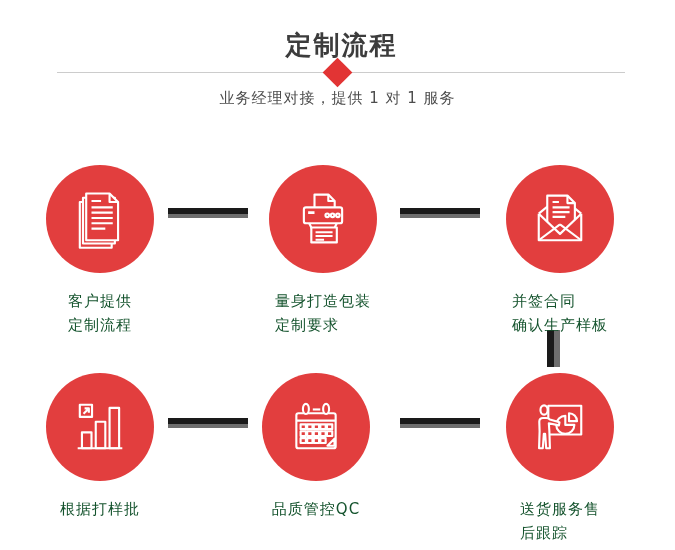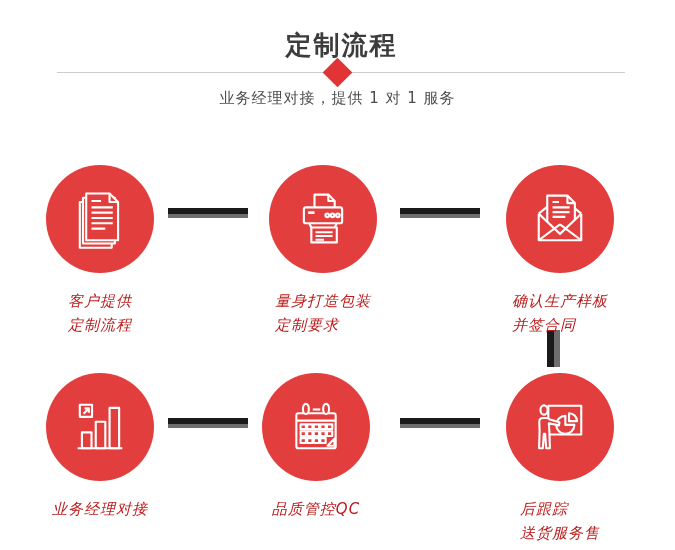--- a/index.html
+++ b/index.html
@@ -23,21 +23,21 @@
     font-size:15px;color:#4d4d4d;letter-spacing:1px;margin:0;
   }
   .step{position:absolute;width:160px;}
   .circle{
     width:108px;height:108px;border-radius:50%;background:#e23e3e;
     margin:0 auto;display:flex;align-items:center;justify-content:center;
   }
   .circle svg{width:68px;height:68px;display:block;}
   .step-label{
     margin:16px auto 0 auto;width:fit-content;text-align:left;
-    font-size:15px;line-height:24px;color:#b91c1c;letter-spacing:1px;font-style:italic;
+    font-size:15px;line-height:24px;color:#14532d;letter-spacing:1px;
   }
   .hbar{
     position:absolute;width:80px;height:10px;
     background:linear-gradient(to bottom,#1a1a1a 0%,#1a1a1a 58%,#6e6e6e 58%,#6e6e6e 100%);
   }
   .vbar{
     position:absolute;width:13px;height:37px;
     background:linear-gradient(to right,#1a1a1a 0%,#1a1a1a 55%,#6e6e6e 55%,#6e6e6e 100%);
   }
   
@@ -108,38 +108,38 @@
         <path d="M12 27 L23 18 M52 27 L41 18"></path>
         <path d="M20 38 V10 H39 L46 17 V38" fill="#e23e3e"></path>
         <path d="M39 10 V17 H46"></path>
         <path d="M25 16 H31 M25 21 H41 M25 25.5 H41 M25 30 H37"></path>
         <path d="M12 27 L32 46 L52 27 V52 H12 Z" fill="#e23e3e" stroke="none"></path>
         <path d="M12 52 L32 37 M52 52 L32 37"></path>
         <path d="M12 27 L32 46 L52 27 M12 27 V52 H52 V27"></path>
       </svg>
     </div>
     <div class="step-label">
+      <div>并签合同</div>
       <div>确认生产样板</div>
-      <div>并签合同</div>
     </div>
   </div>
 
   <div class="step s4">
     <div class="circle">
       <svg viewBox="0 0 64 64" fill="none" stroke="#ffffff" stroke-width="2" stroke-linejoin="round">
         <rect x="13" y="11" width="11.5" height="11.5"></rect>
         <path d="M16.5 19.5 L21.5 14.5 M17.5 14.5 H21.5 V18.5"></path>
         <rect x="15" y="37" width="9" height="15"></rect>
         <rect x="28" y="27" width="9" height="25"></rect>
         <rect x="41" y="14" width="9" height="38"></rect>
         <path d="M11 52 H53"></path>
       </svg>
     </div>
     <div class="step-label">
-      <div>业务经理对接</div>
+      <div>根据打样批</div>
     </div>
   </div>
 
   <div class="step s5">
     <div class="circle">
       <svg viewBox="0 0 64 64" fill="none" stroke="#ffffff" stroke-width="2" stroke-linejoin="round">
         <rect x="13.5" y="19" width="37" height="33" rx="2"></rect>
         <path d="M13.5 26 H50.5"></path>
         <ellipse cx="22.5" cy="15" rx="2.8" ry="4.8" fill="#e23e3e"></ellipse>
         <ellipse cx="41.5" cy="15" rx="2.8" ry="4.8" fill="#e23e3e"></ellipse>
@@ -170,18 +170,18 @@
     <div class="circle">
       <svg viewBox="0 0 64 64" fill="none" stroke="#ffffff" stroke-width="2" stroke-linejoin="round">
         <rect x="21" y="12" width="31" height="27"></rect>
         <path d="M37 21.5 A8.5 8.5 0 1 0 45.5 30 L37 30 Z"></path>
         <path d="M40.5 26.5 V19 A7.5 7.5 0 0 1 48 26.5 Z"></path>
         <ellipse cx="17" cy="16" rx="3.4" ry="4.4" fill="#e23e3e"></ellipse>
         <path d="M12.5 27 Q12.5 23.5 16 23.5 L19 23.5 Q21 23.5 22.5 25 L31.5 27.5 L31 30.5 L21.5 28.5 L22 36 L22.5 52 H19 L18 38.5 H16.8 L15.8 52 H12.3 L12.8 36 Z" fill="#e23e3e"></path>
       </svg>
     </div>
     <div class="step-label">
+      <div>送货服务售</div>
       <div>后跟踪</div>
-      <div>送货服务售</div>
     </div>
   </div>
 
 </div>
 
 </body></html>

